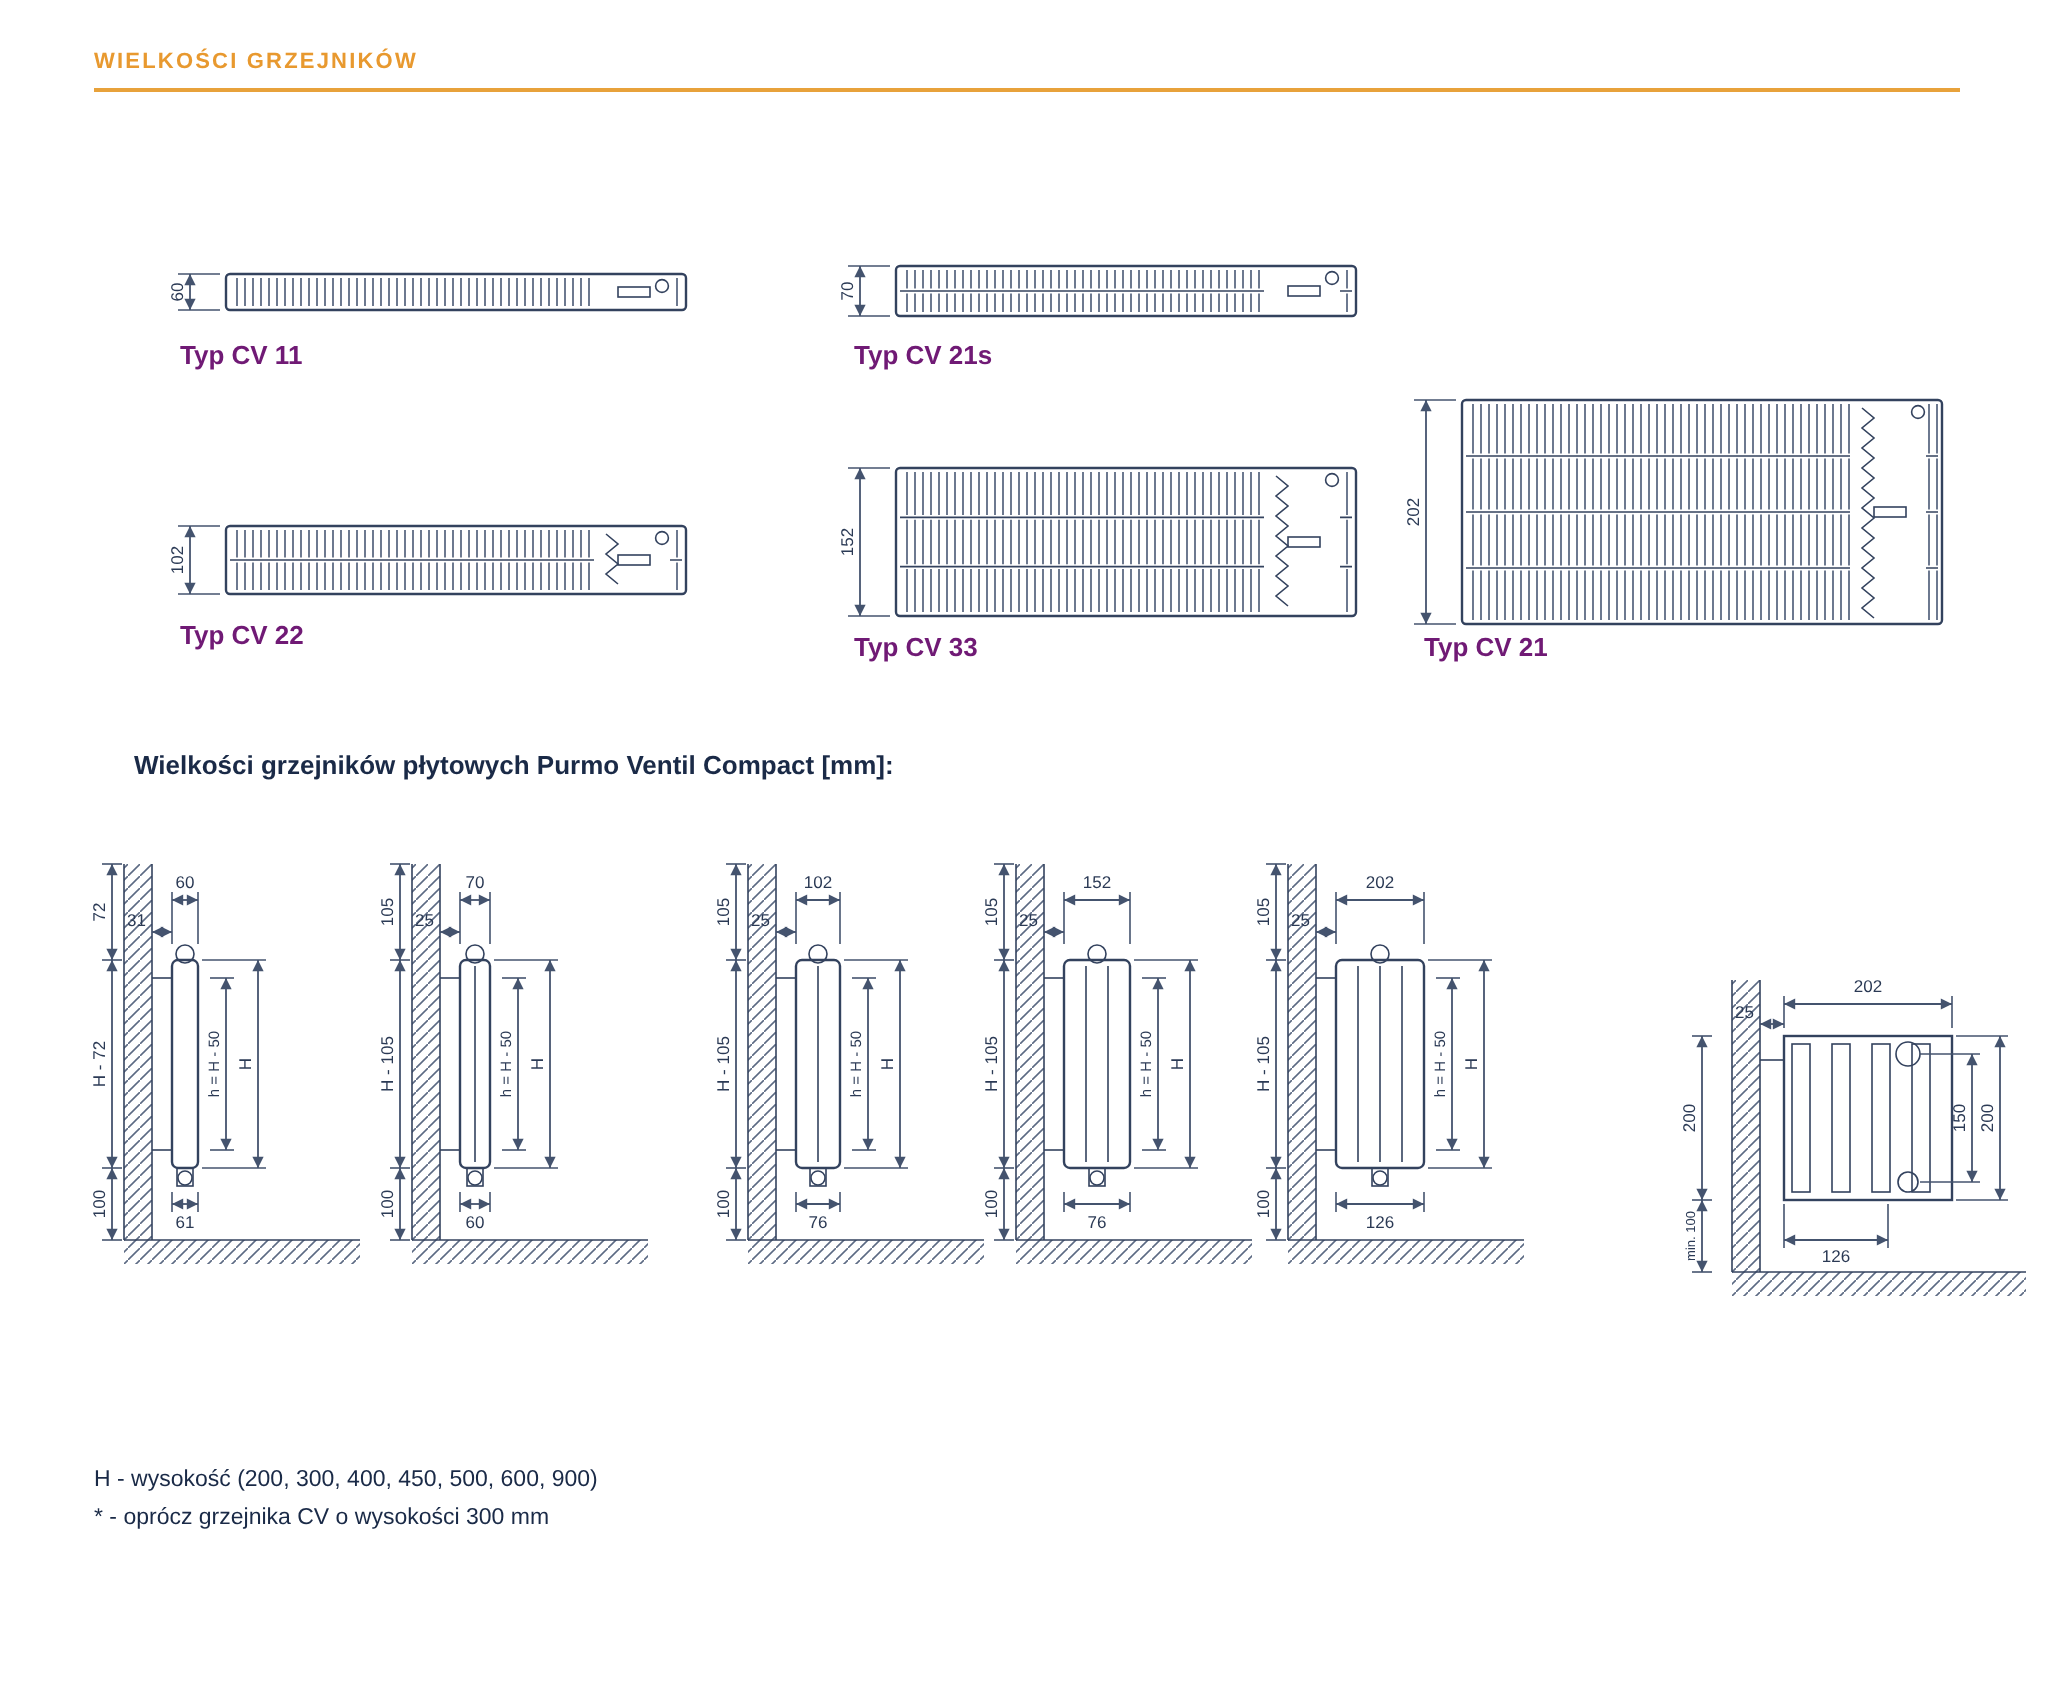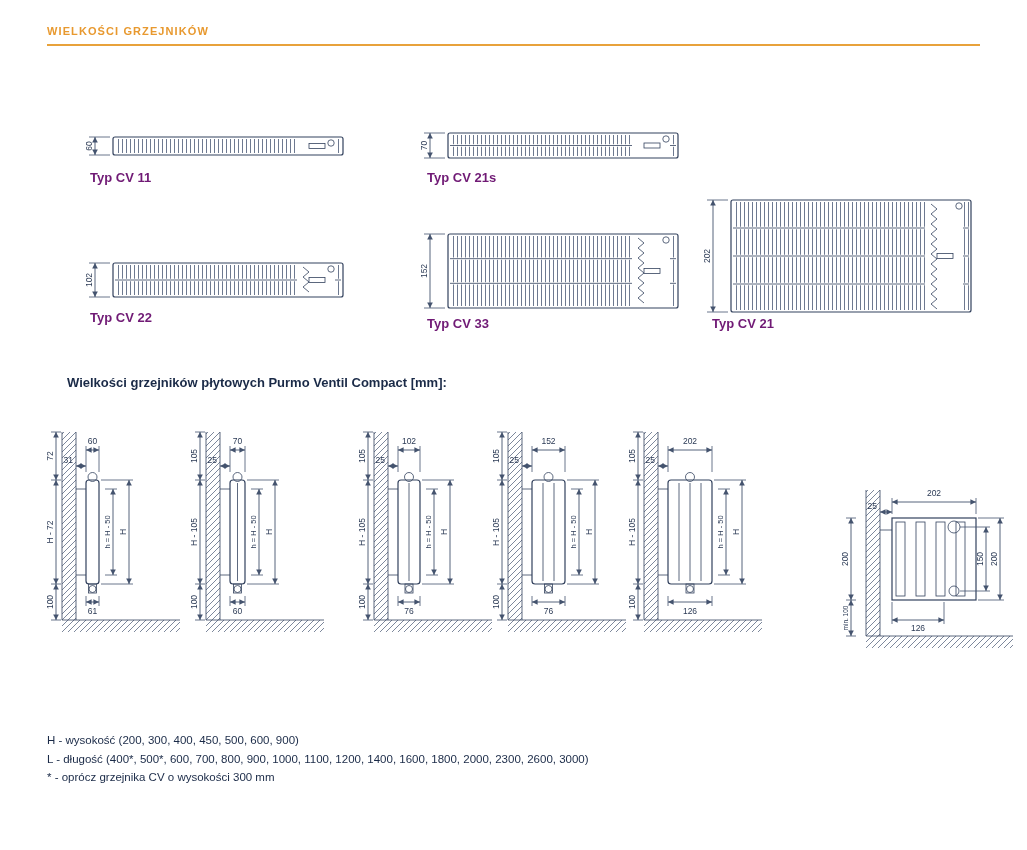--- a/index.html
+++ b/index.html
@@ -483,21 +483,20 @@
         <line class="tick" x1="106" y1="124" x2="106" y2="146"></line>
         <line class="dim" x1="54" y1="142" x2="106" y2="142"></line>
         <path class="dimf" d="M54 142 l5.6 -2.8 v5.6 z"></path>
         <path class="dimf" d="M106 142 l-5.6 -2.8 v5.6 z"></path>
         <text class="dimt" x="80" y="153" text-anchor="middle">126</text>
       </svg>
     </div>
 
   <div class="abs" style="left:47px;top:731px;">
     <div class="footnote">H - wysokość (200, 300, 400, 450, 500, 600, 900)</div>
-    <div class="footnote">L - długość (400*, 500*, 600, 700, 800, 900, 1000, 1100, 1200, 1400, 1600, 1800, 2000, 2300, 2600, 3000)</div>
     <div class="footnote">* - oprócz grzejnika CV o wysokości 300 mm</div>
   </div>
 
   <svg width="0" height="0" style="position:absolute">
     <defs>
       <pattern id="hatch" width="6" height="6" patternUnits="userSpaceOnUse">
         <path d="M0 6 L6 0" stroke="#5C6A83" stroke-width="0.8"></path>
       </pattern>
       <pattern id="fins" width="4" height="6" patternUnits="userSpaceOnUse">
         <path d="M1.5 0 V6" stroke="#5C6A83" stroke-width="0.9"></path>

